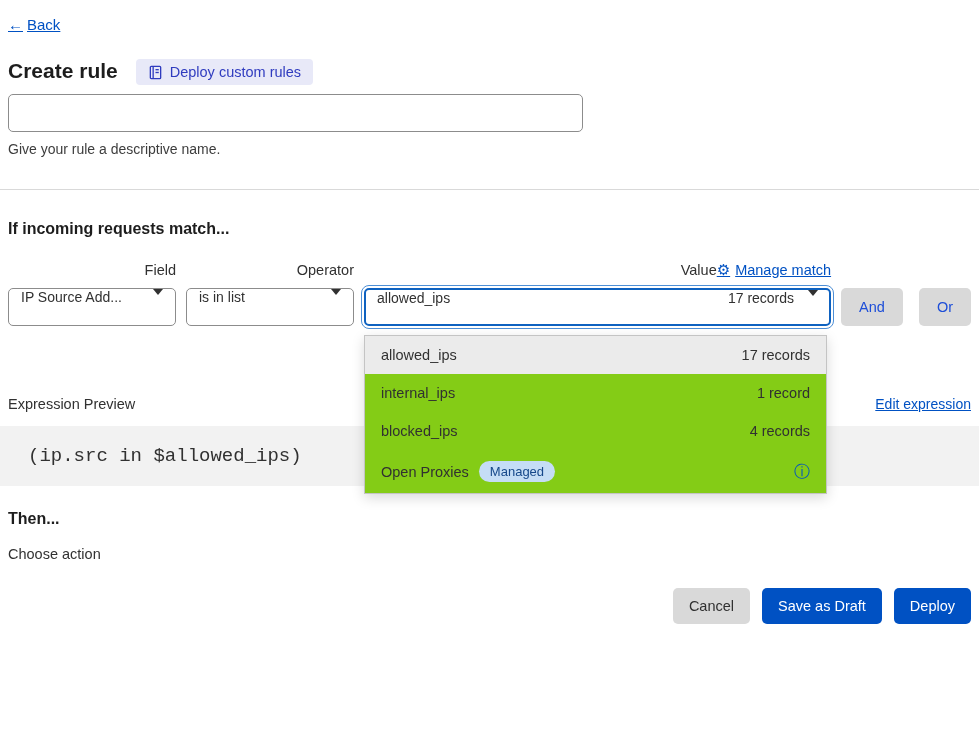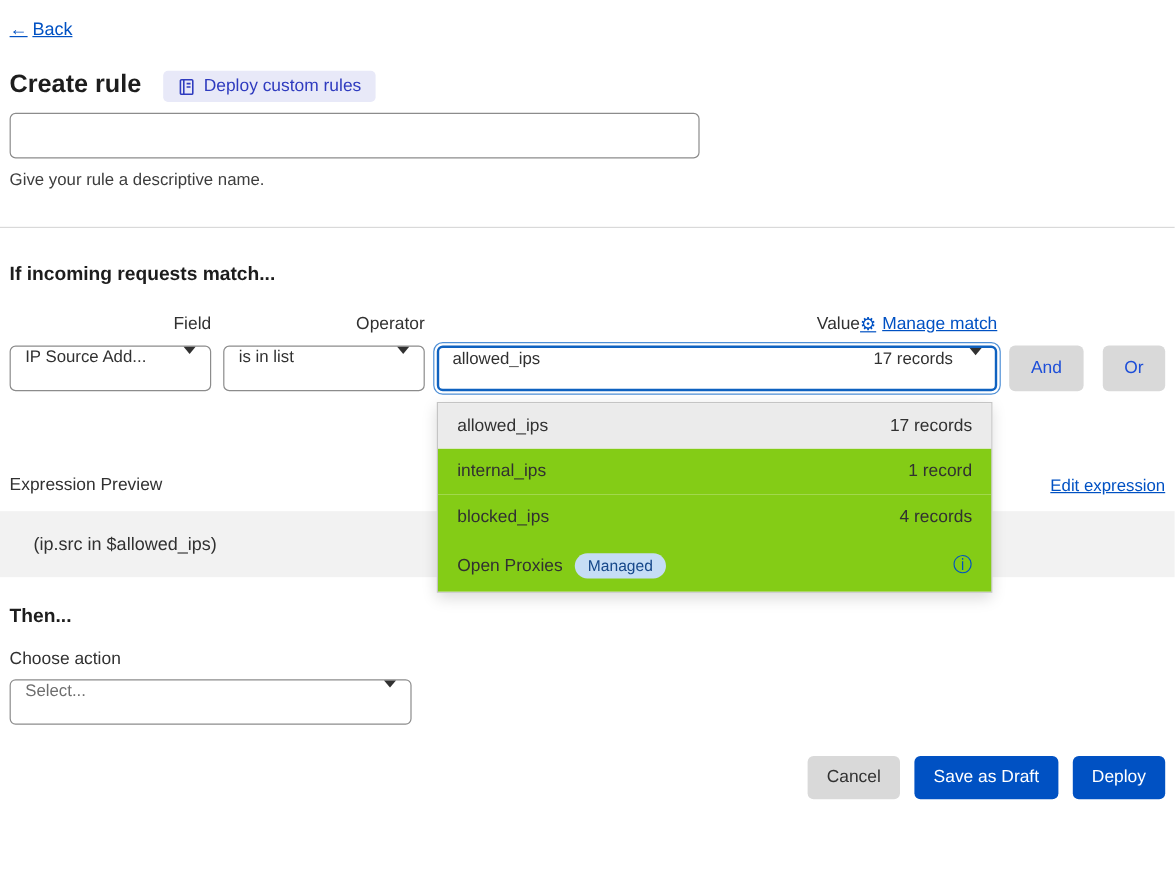--- a/index.html
+++ b/index.html
@@ -116,22 +116,22 @@
 
   
   .expression-row { display: flex; justify-content: space-between; align-items: center; margin-top: 70px; }
   .expression-label { font-size: 14.5px; }
   .expression-band {
     margin: 14px -8px 0 -8px;
     background: #f2f2f2;
     padding: 19px 28px;
   }
   .expression-code {
-    font-family: Liberation Sans, sans-serif;
-    font-size: 15px; color: #313131;
+    font-family: Liberation Mono, monospace;
+    font-size: 19px; color: #313131;
   }
 
   
   .then-heading { margin-top: 24px; }
   .action-select { margin-top: 9px; width: 335px; }
 
   
   .footer { display: flex; justify-content: flex-end; gap: 12px; margin-top: 26px; }
   .btn {
     height: 36px; border: none; border-radius: 5px;
@@ -250,24 +250,20 @@
   <div class="expression-row">
     <span class="expression-label">Expression Preview</span>
     <a class="link">Edit expression</a>
   </div>
   <div class="expression-band">
     <span class="expression-code">(ip.src in $allowed_ips)</span>
   </div>
 
   <div class="section-heading then-heading">Then...</div>
   <div class="field-label" style="margin-top:18px;">Choose action</div>
-  <div class="select action-select">
-    <span class="select-text placeholder">Select...</span>
-    <span class="chevron"></span>
-  </div>
 
   <div class="footer">
     <button class="btn btn-gray">Cancel</button>
     <button class="btn btn-blue">Save as Draft</button>
     <button class="btn btn-blue">Deploy</button>
   </div>
 
 </div>
 
 </body></html>

